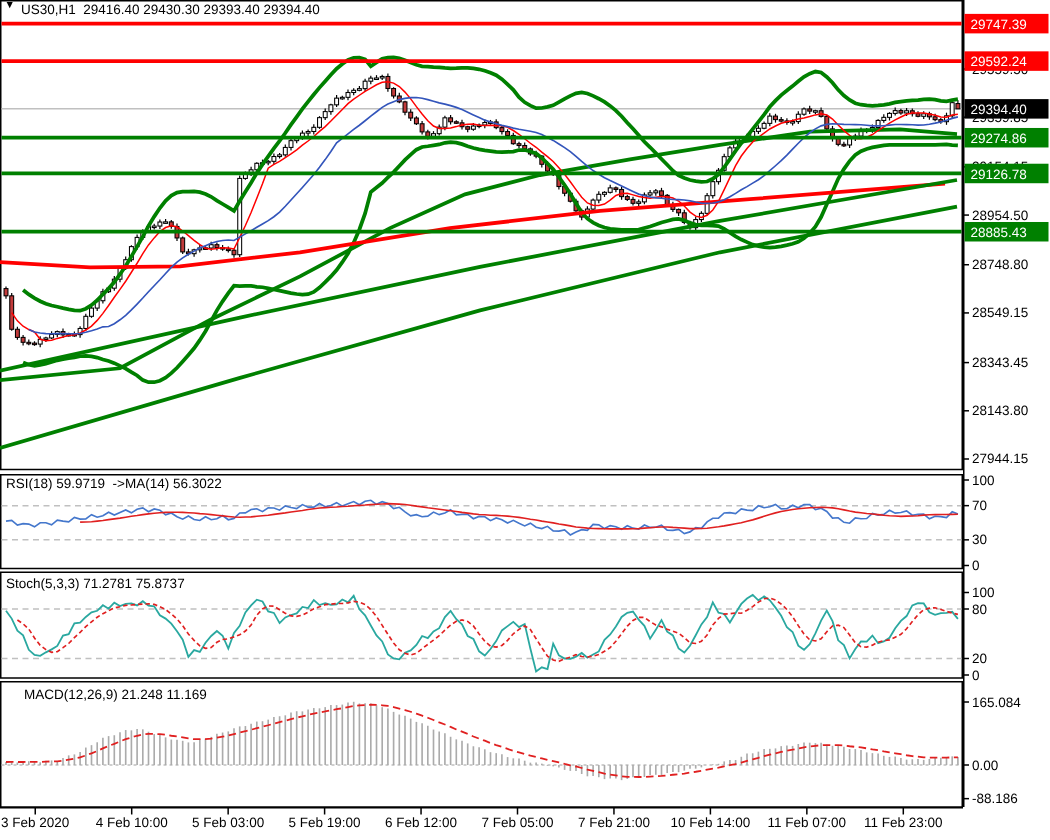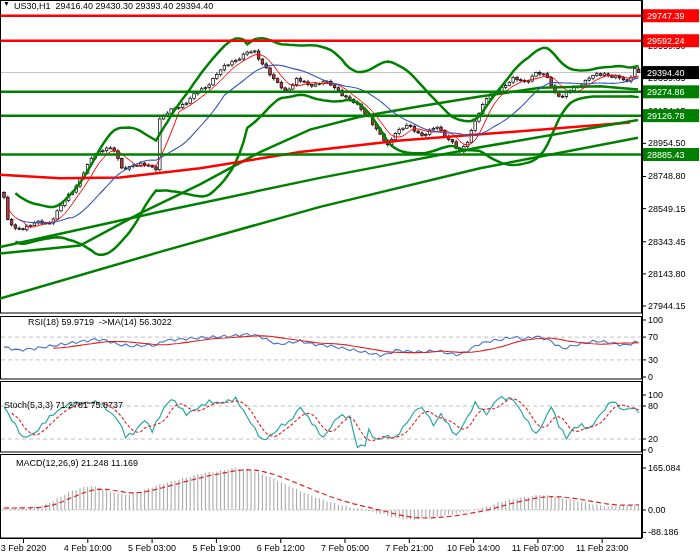--- a/index.html
+++ b/index.html
@@ -630,16 +630,16 @@
         <line x1="473.59999999999997" y1="538" x2="473.59999999999997" y2="543" stroke="#000"></line>
         <text x="473.59999999999997" y="551" text-anchor="middle">10 Feb 14:00</text>
         <line x1="537.9" y1="538" x2="537.9" y2="543" stroke="#000"></line>
         <text x="537.9" y="551" text-anchor="middle">11 Feb 07:00</text>
         <line x1="602.1999999999999" y1="538" x2="602.1999999999999" y2="543" stroke="#000"></line>
         <text x="602.1999999999999" y="551" text-anchor="middle">11 Feb 23:00</text>
       </g>
   </svg>
   <div id="symbol-arrow">▼</div>
   <div class="lbl" style="left:14px;top:1px;text-align:center;">US30,H1  29416.40 29430.30 29393.40 29394.40</div>
-  <div class="lbl" style="left:4px;top:317px;margin-left:24px;">RSI(18) 59.9719  -&gt;MA(14) 56.3022</div>
-  <div class="lbl" style="left:4px;top:384px;margin-top:16px;">Stoch(5,3,3) 71.2781 75.8737</div>
+  <div class="lbl" style="left:4px;top:317px;">RSI(18) 59.9719  -&gt;MA(14) 56.3022</div>
+  <div class="lbl" style="left:4px;top:384px;">Stoch(5,3,3) 71.2781 75.8737</div>
   <div class="lbl" style="left:16px;top:458px;">MACD(12,26,9) 21.248 11.169</div>
 </div>
 
 </body></html>

